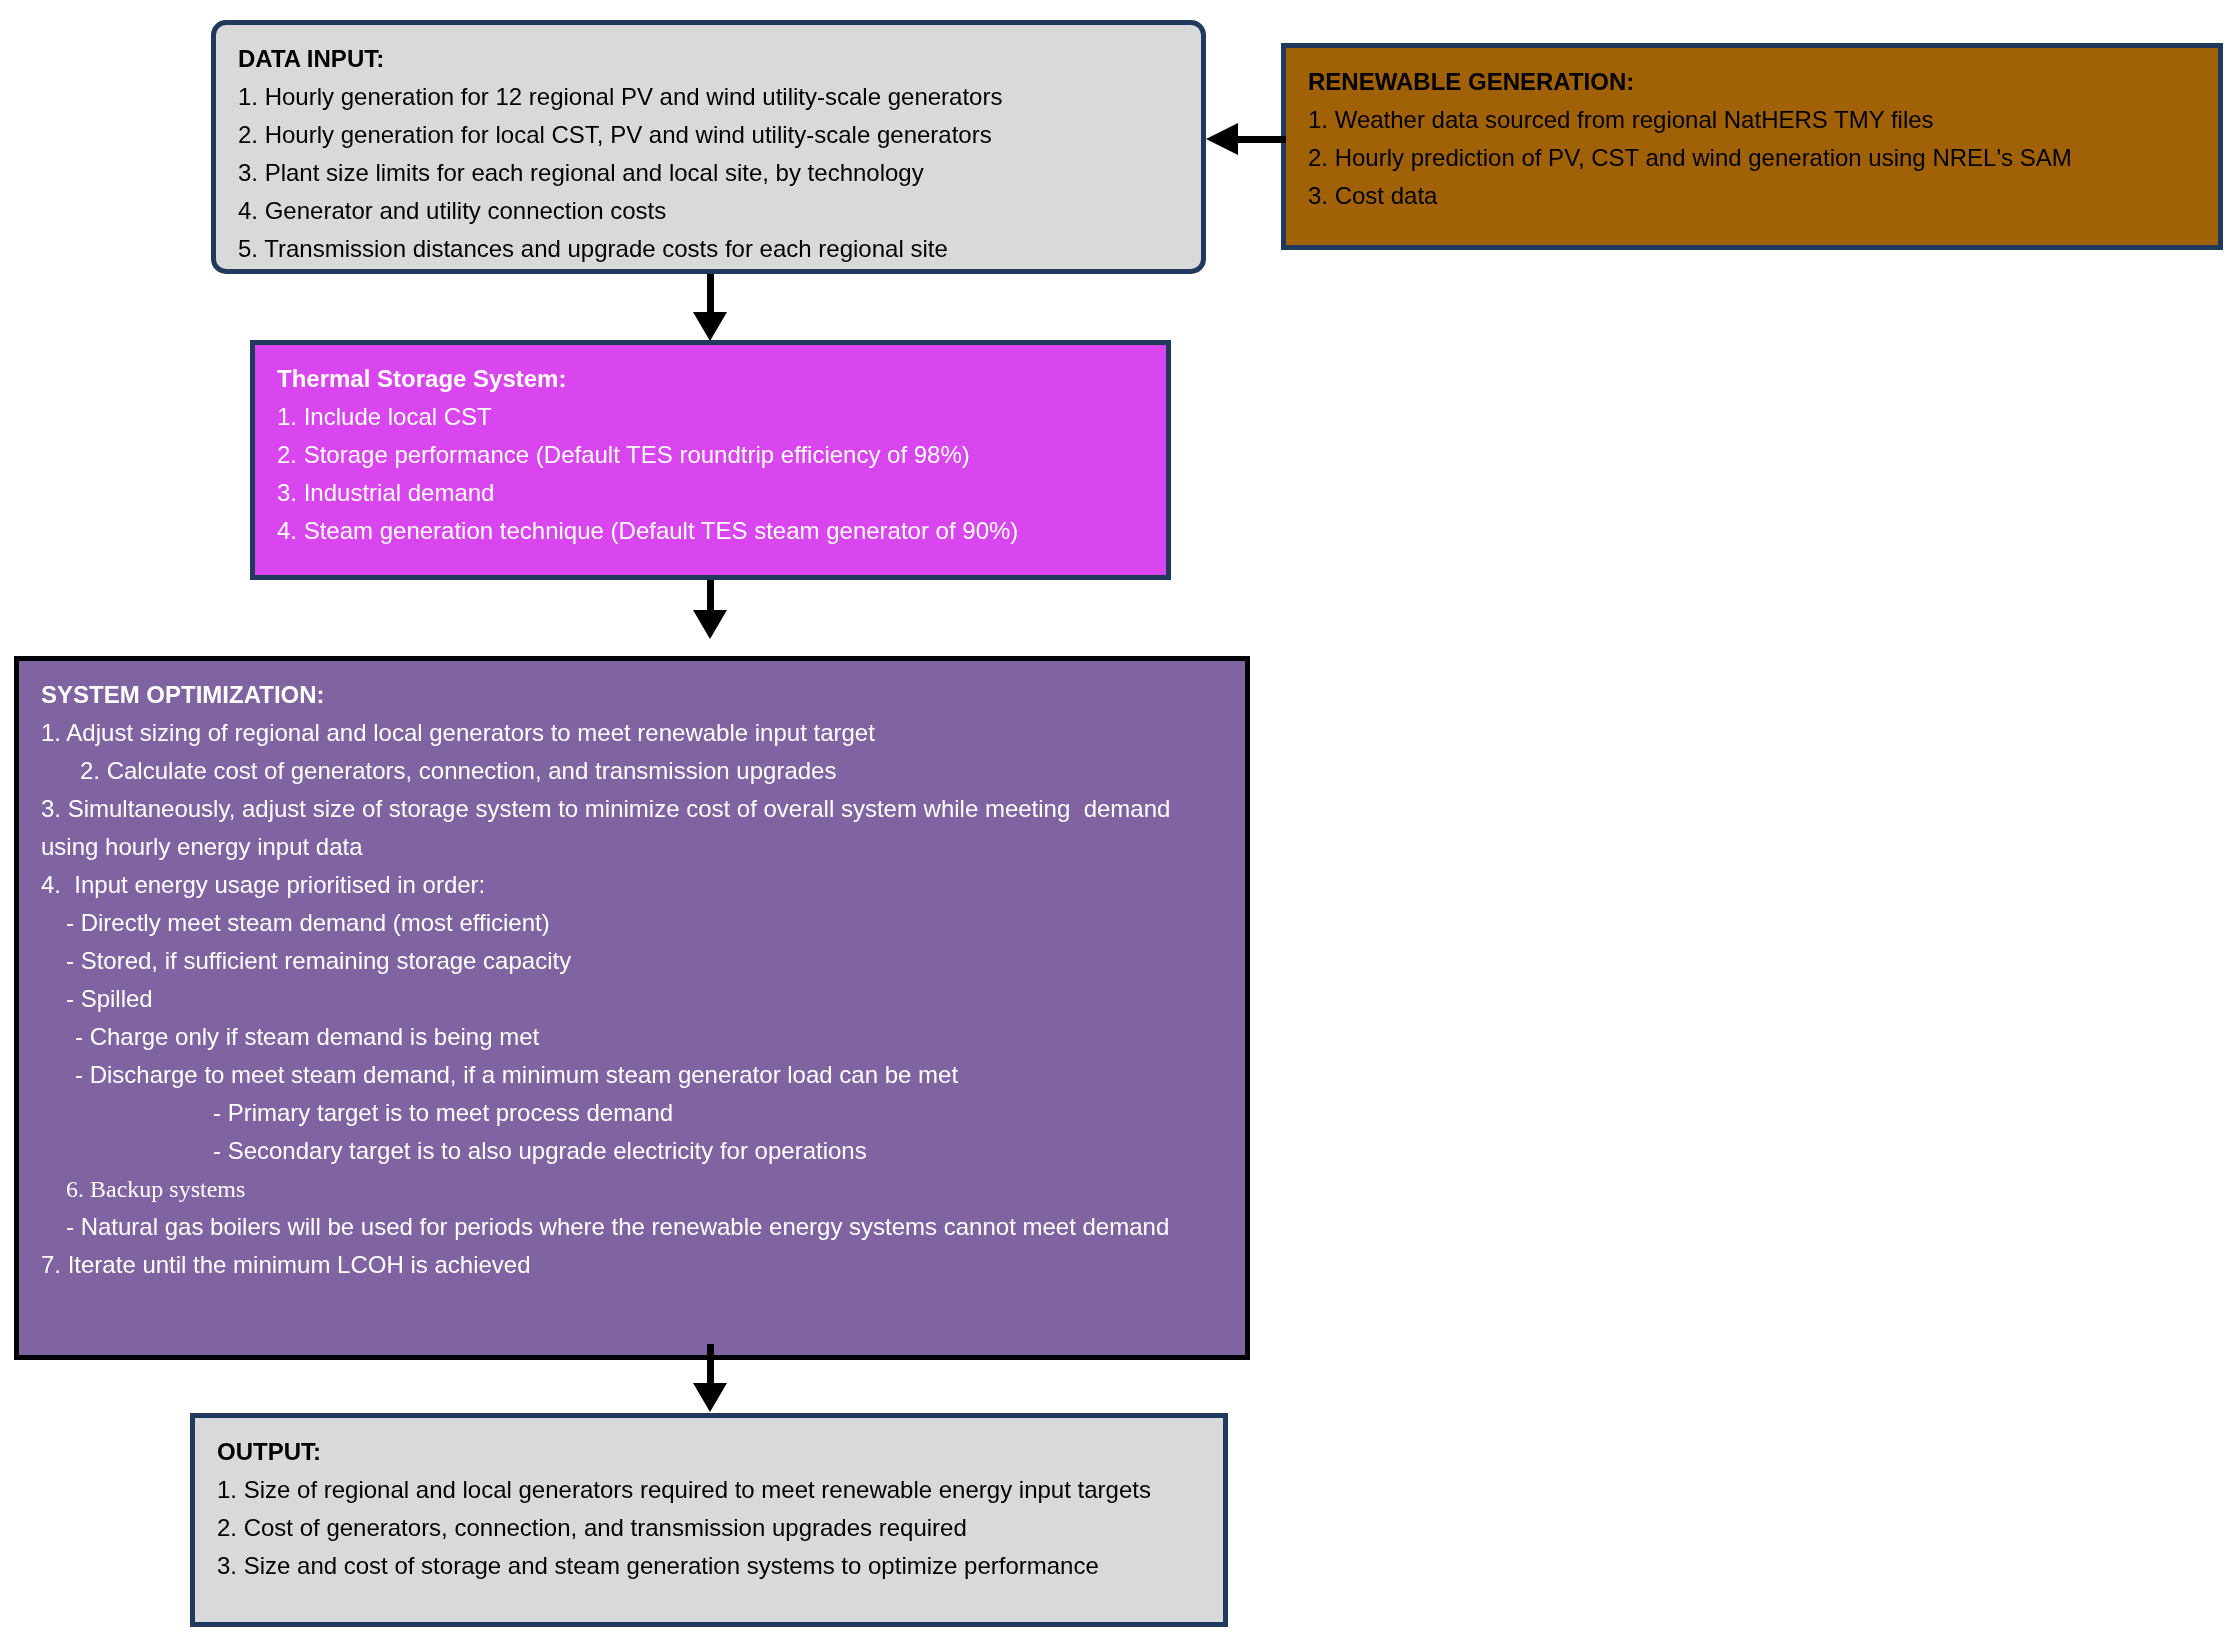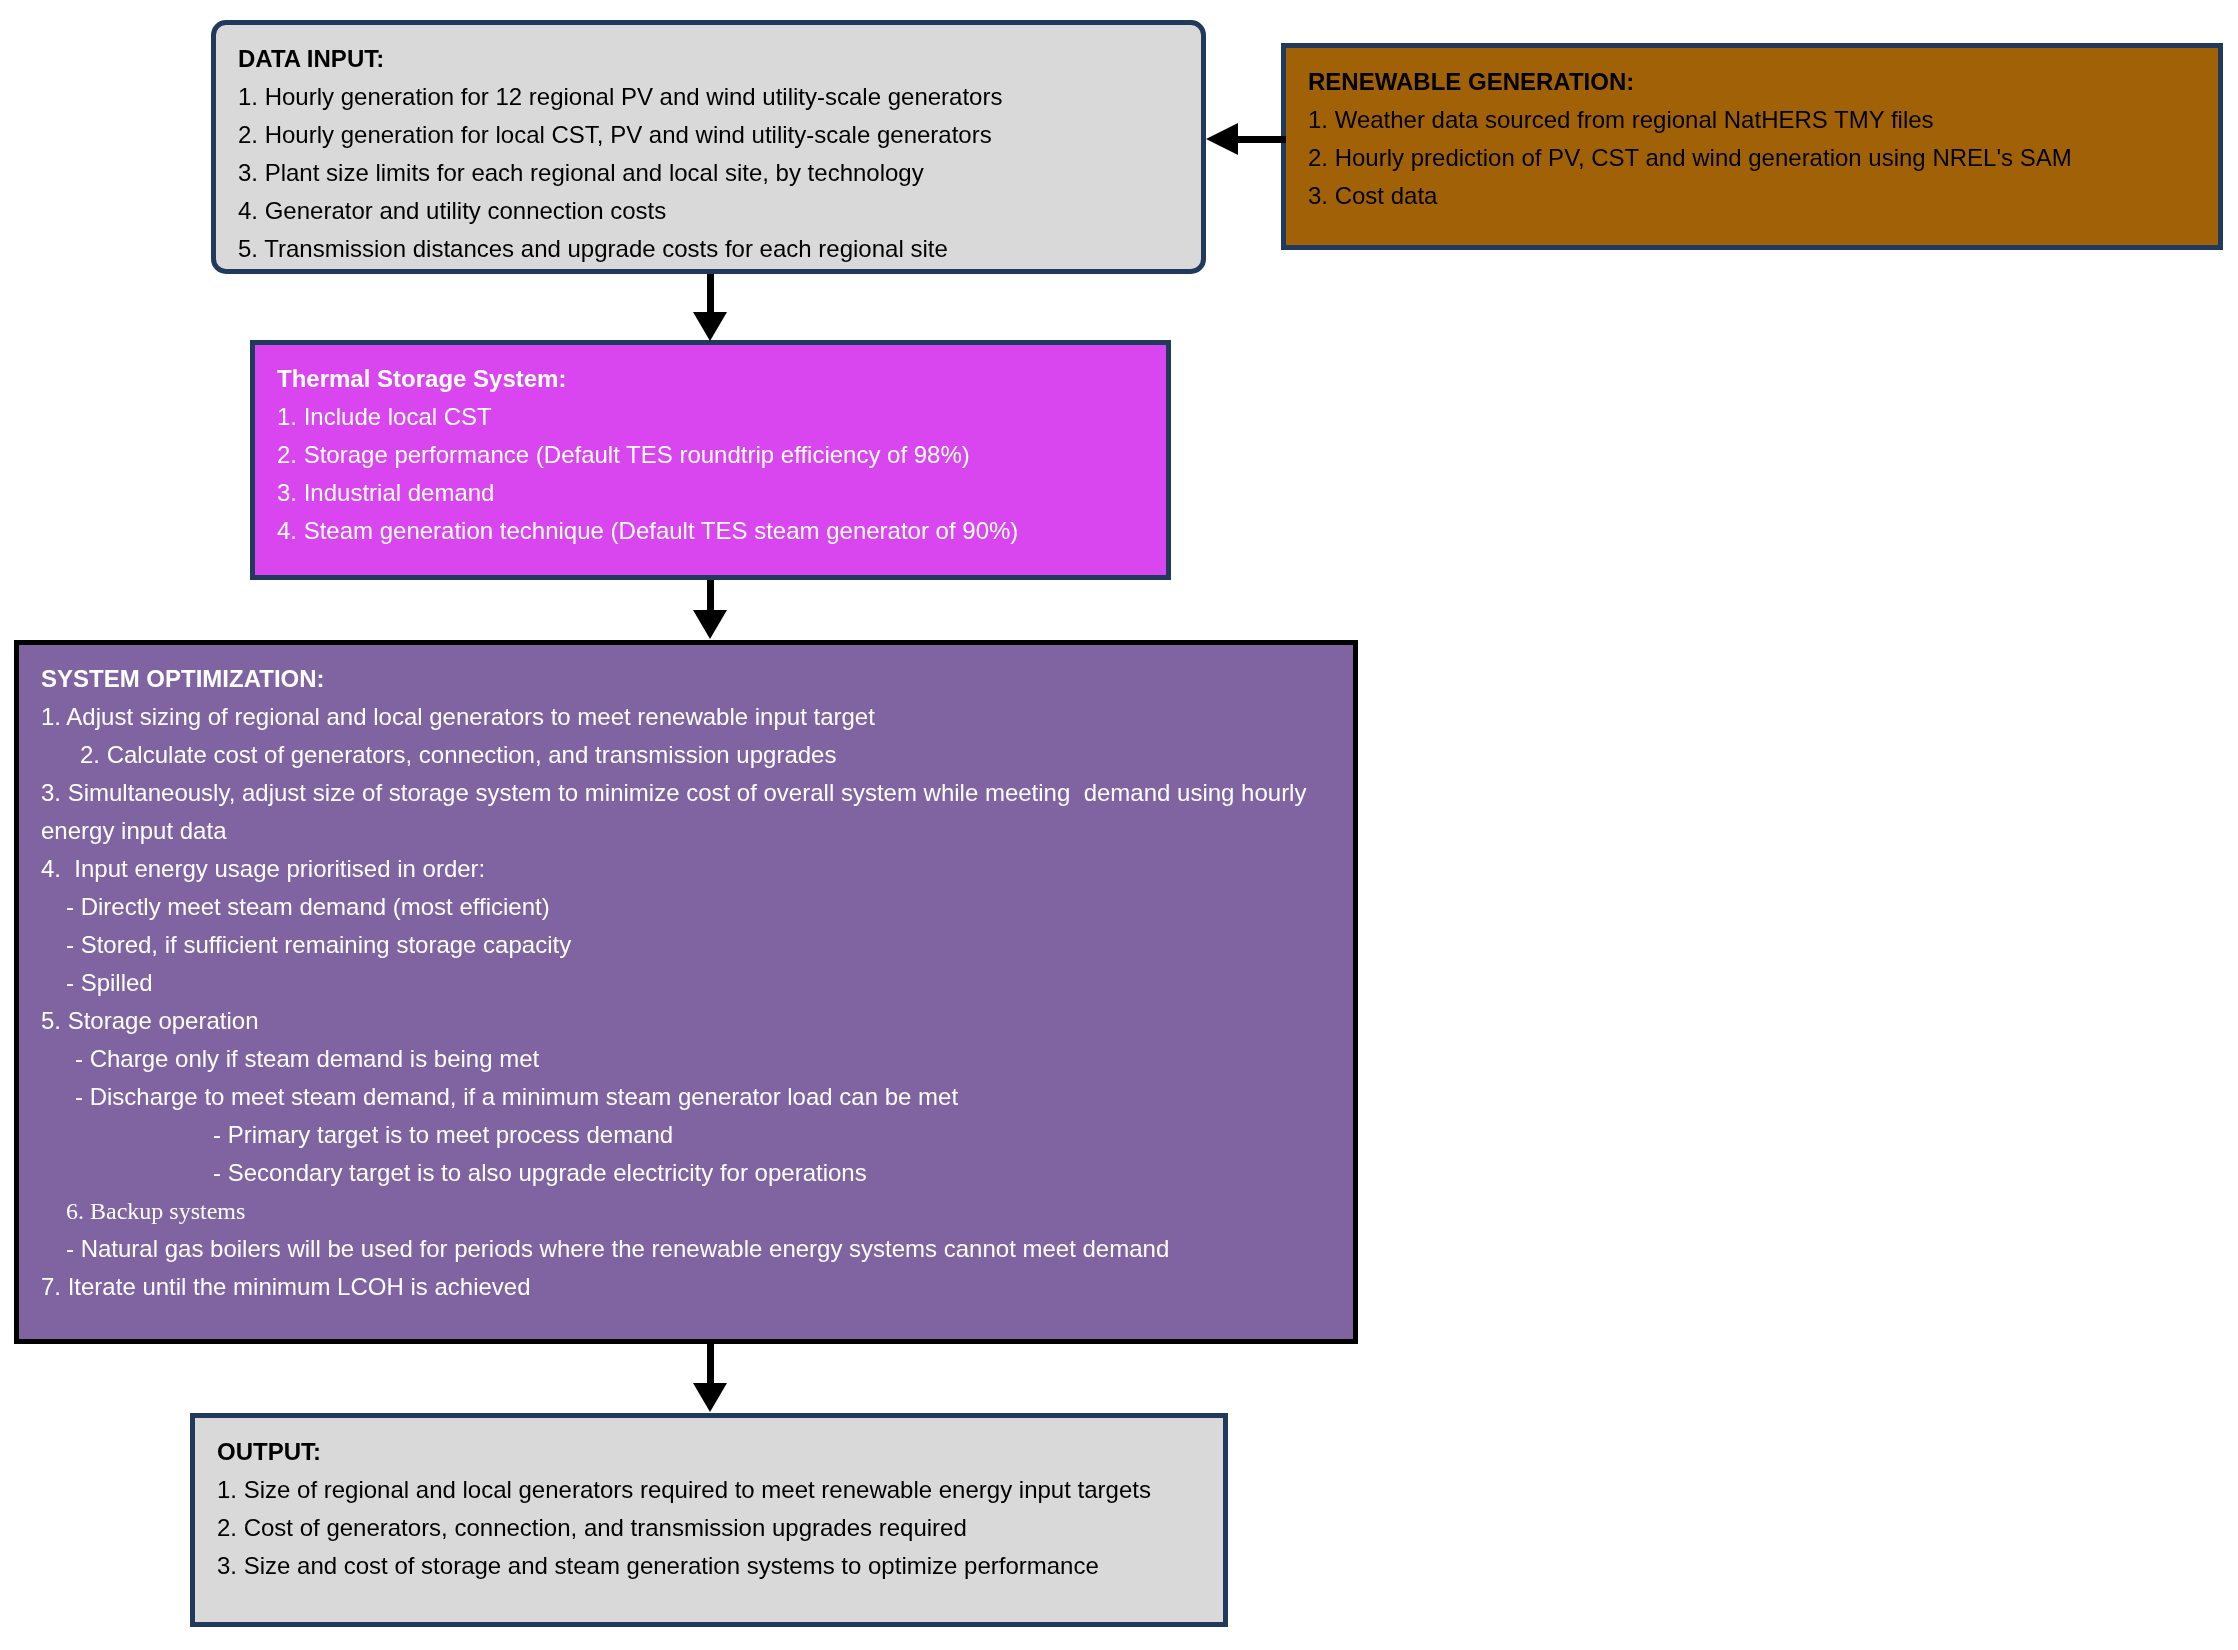--- a/index.html
+++ b/index.html
@@ -38,21 +38,21 @@
     position: absolute; width: 0; height: 0;
     border-top: 16.7px solid transparent;
     border-bottom: 16.7px solid transparent;
     border-right: 32px solid #000000;
   }
 
   
   #box-data-input    { left: 211px;  top: 20px;   width: 995px; height: 254px; border-radius: 15px; }
   #box-renewable     { left: 1281px; top: 43px;   width: 942px; height: 207px; }
   #box-thermal       { left: 250px;  top: 340px;  width: 921px; height: 240px; }
-  #box-optimization  { left: 14px;   top: 640px; width: 1344px; height: 704px; }
+  #box-optimization  { left: 14px;   top: 656px; width: 1236px; height: 704px; }
   #box-output        { left: 190px;  top: 1413px; width: 1038px; height: 214px; }
 </style>
 </head>
 <body>
 
 <div class="canvas">
 
   <div class="box gray-box" id="box-data-input">
     <div class="title">DATA INPUT:</div>
     <div class="items">
@@ -86,21 +86,20 @@
   <div class="box purple-box" id="box-optimization">
     <div class="title">SYSTEM OPTIMIZATION:</div>
     <div class="items">
         <div class="line" style="padding-left: 0px;">1. Adjust sizing of regional and local generators to meet renewable input target</div>
         <div class="line" style="padding-left: 0px; margin-left: 39px;">2. Calculate cost of generators, connection, and transmission upgrades</div>
         <div class="line" style="padding-left: 0px;">3. Simultaneously, adjust size of storage system to minimize cost of overall system while meeting  demand using hourly energy input data</div>
         <div class="line" style="padding-left: 0px;">4.  Input energy usage prioritised in order:</div>
         <div class="line" style="padding-left: 25px;">- Directly meet steam demand (most efficient)</div>
         <div class="line" style="padding-left: 25px;">- Stored, if sufficient remaining storage capacity</div>
         <div class="line" style="padding-left: 25px;">- Spilled</div>
-        <div class="line" style="padding-left: 0px;">5. Storage operation</div>
         <div class="line" style="padding-left: 34px;">- Charge only if steam demand is being met</div>
         <div class="line" style="padding-left: 34px;">- Discharge to meet steam demand, if a minimum steam generator load can be met</div>
         <div class="line" style="padding-left: 172px;">- Primary target is to meet process demand</div>
         <div class="line" style="padding-left: 172px;">- Secondary target is to also upgrade electricity for operations</div>
         <div class="line" style="padding-left: 25px; font-family: Liberation Serif, serif;">6. Backup systems</div>
         <div class="line" style="padding-left: 25px;">- Natural gas boilers will be used for periods where the renewable energy systems cannot meet demand</div>
         <div class="line" style="padding-left: 0px;">7. Iterate until the minimum LCOH is achieved</div>
       </div>
   </div>
 

